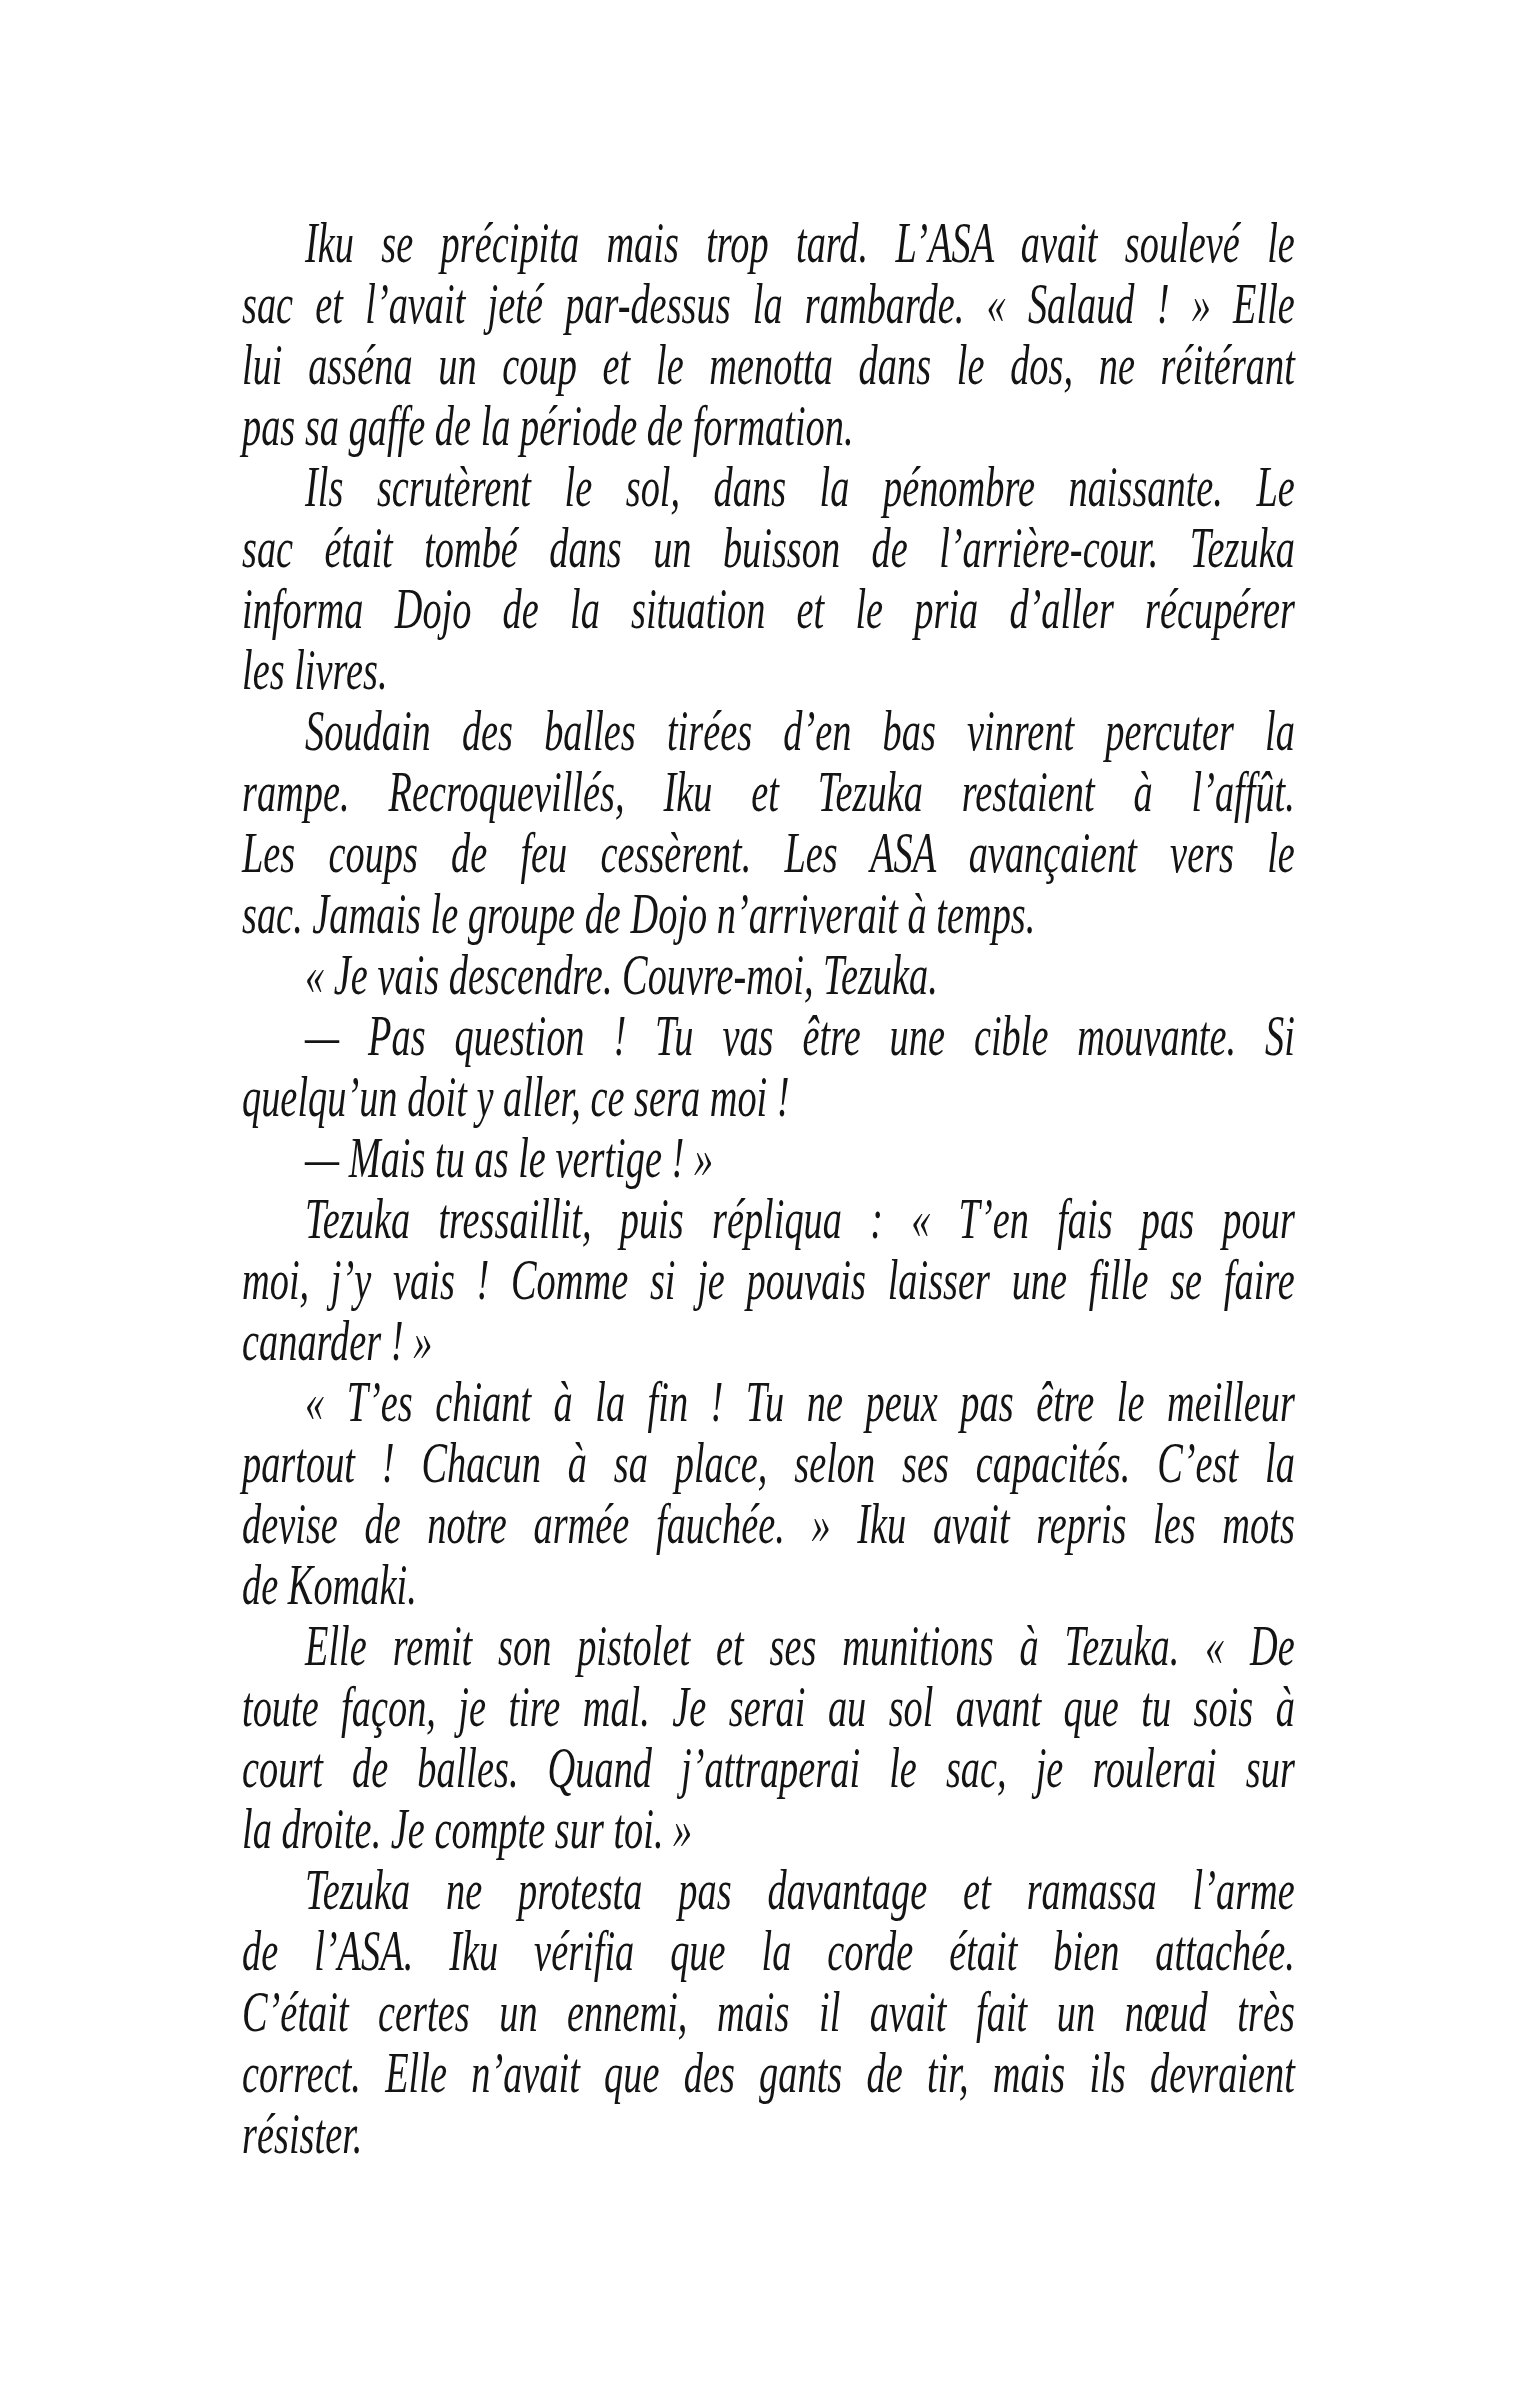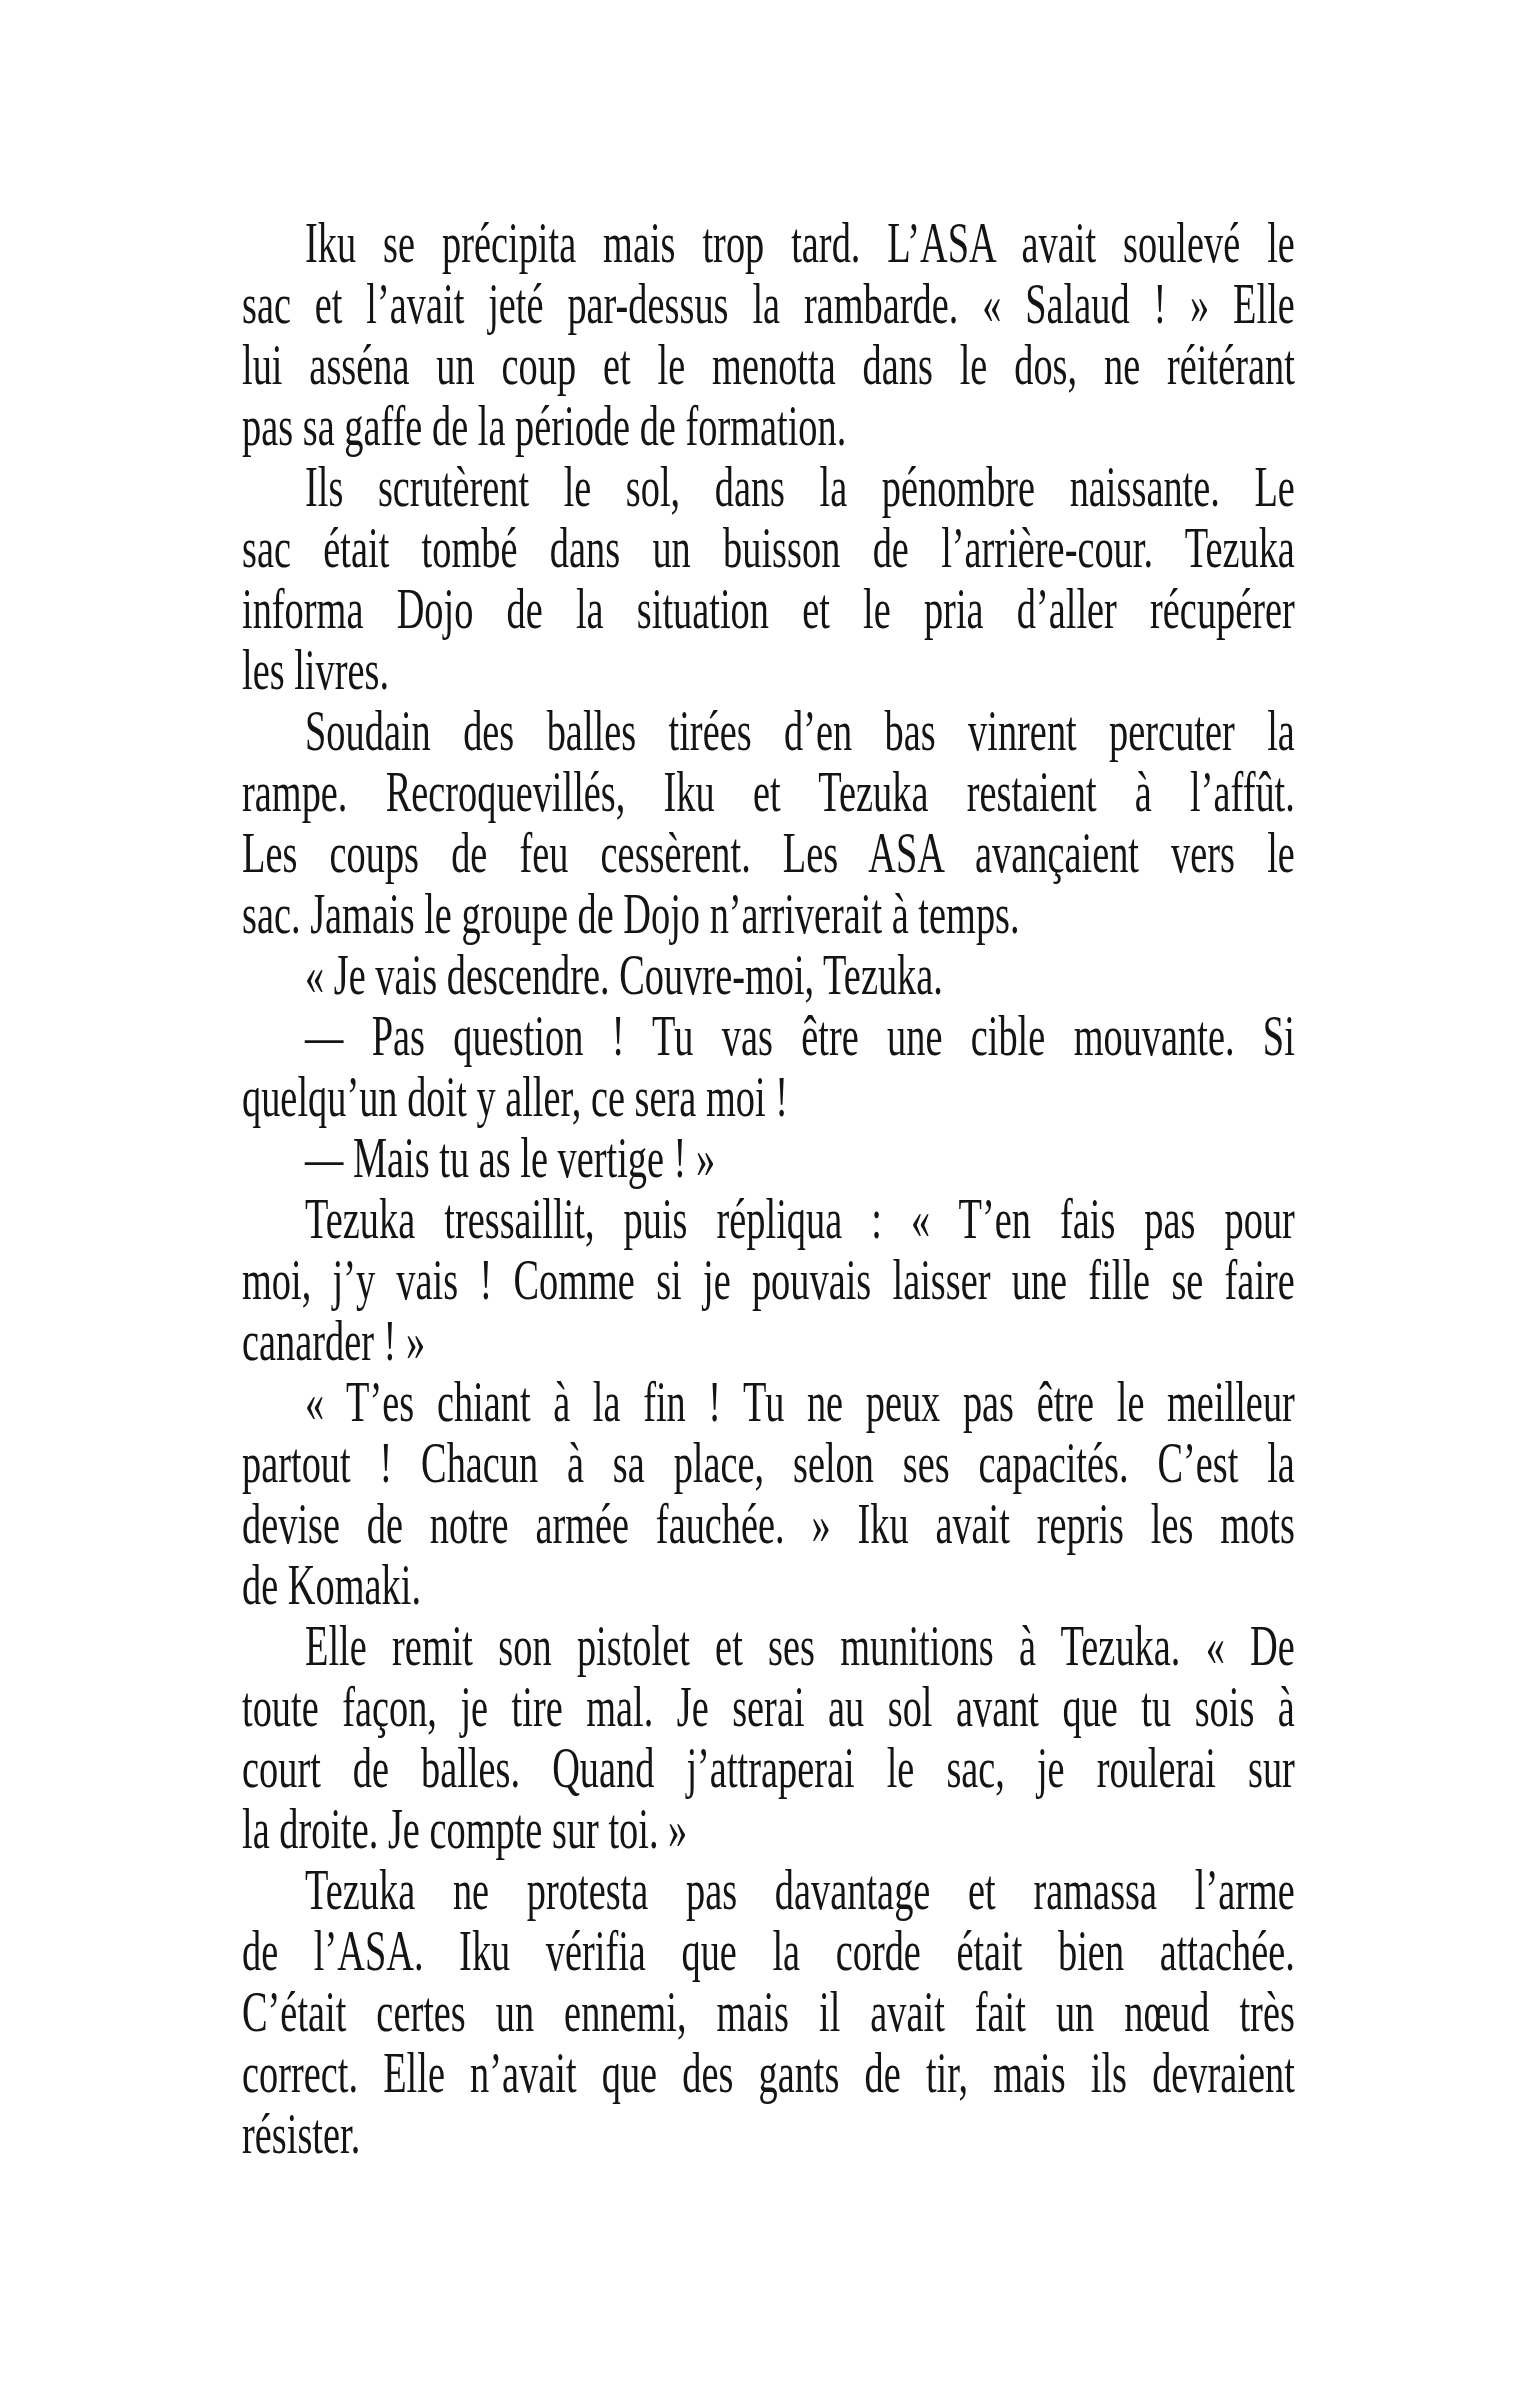--- a/index.html
+++ b/index.html
@@ -7,20 +7,21 @@
     --ink:#141414;
   }
   html,body{margin:0;padding:0;background:#e8e8e8;}
   .page{
     position:relative;
     width:1535px;
     height:2403px;
     background:var(--paper);
     overflow:hidden;
     margin:0 auto;
+    font-style:italic;
   }
   .text-block{
     position:absolute;
     left:242px;
     top:213px;
     width:1537px;
     transform:scaleX(0.685);
     transform-origin:0 0;
     font-family:"Liberation Serif","DejaVu Serif",serif;
     font-size:56px;

